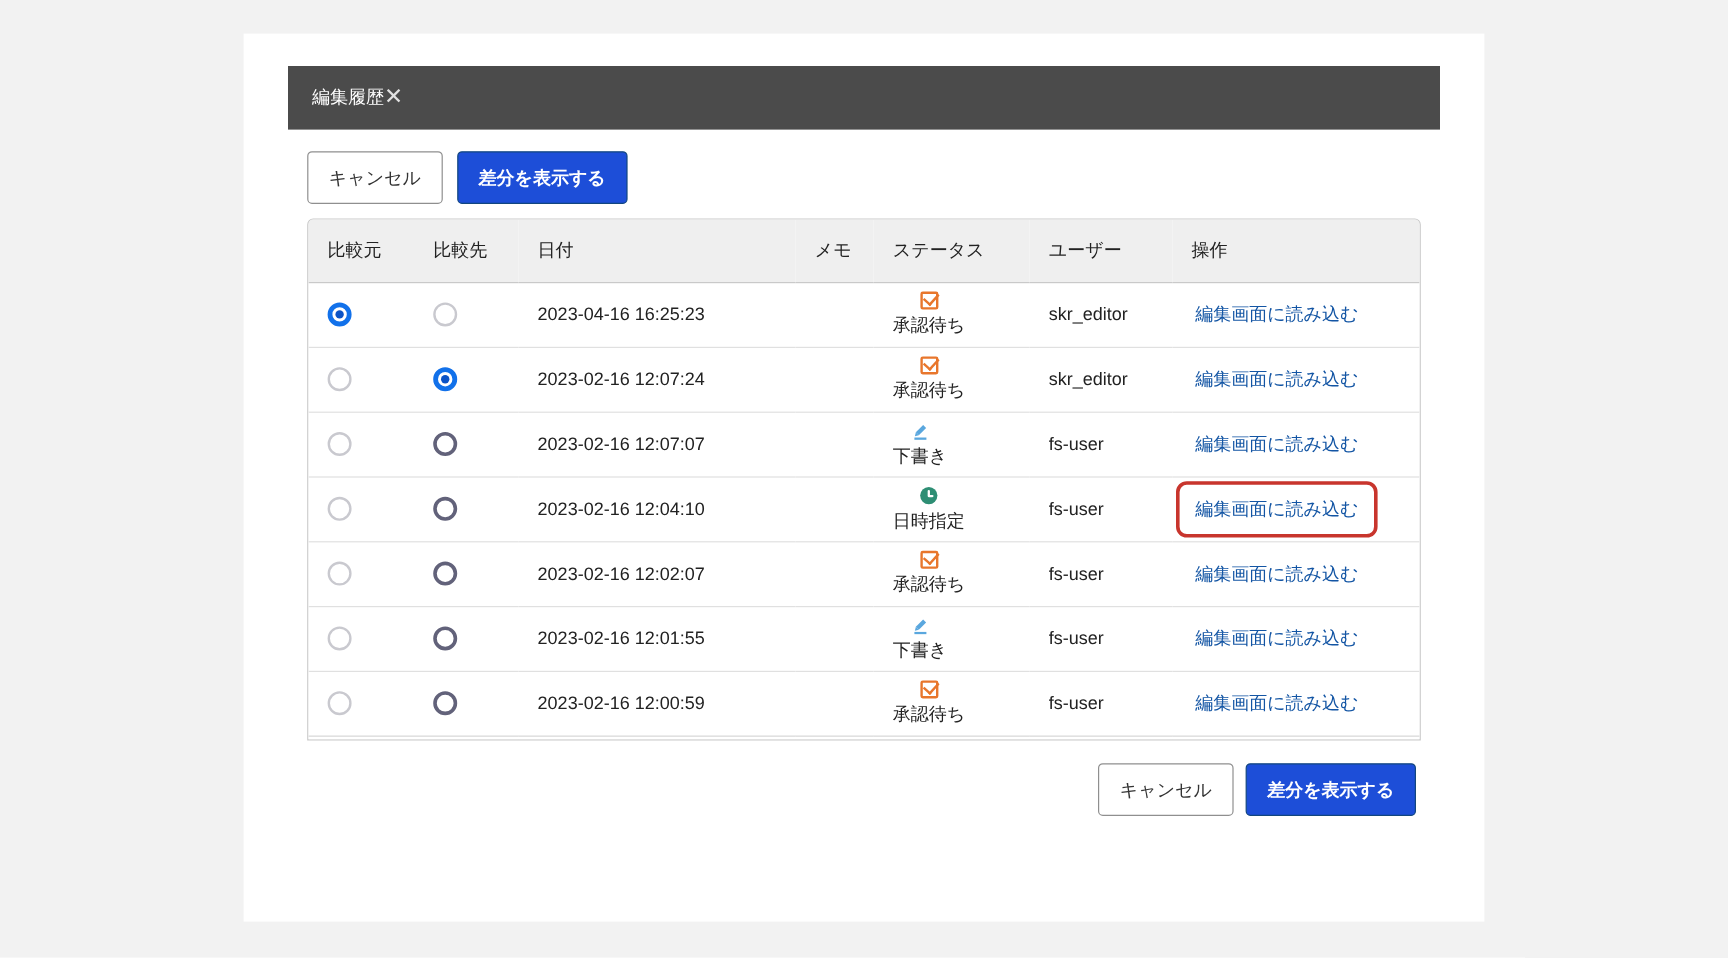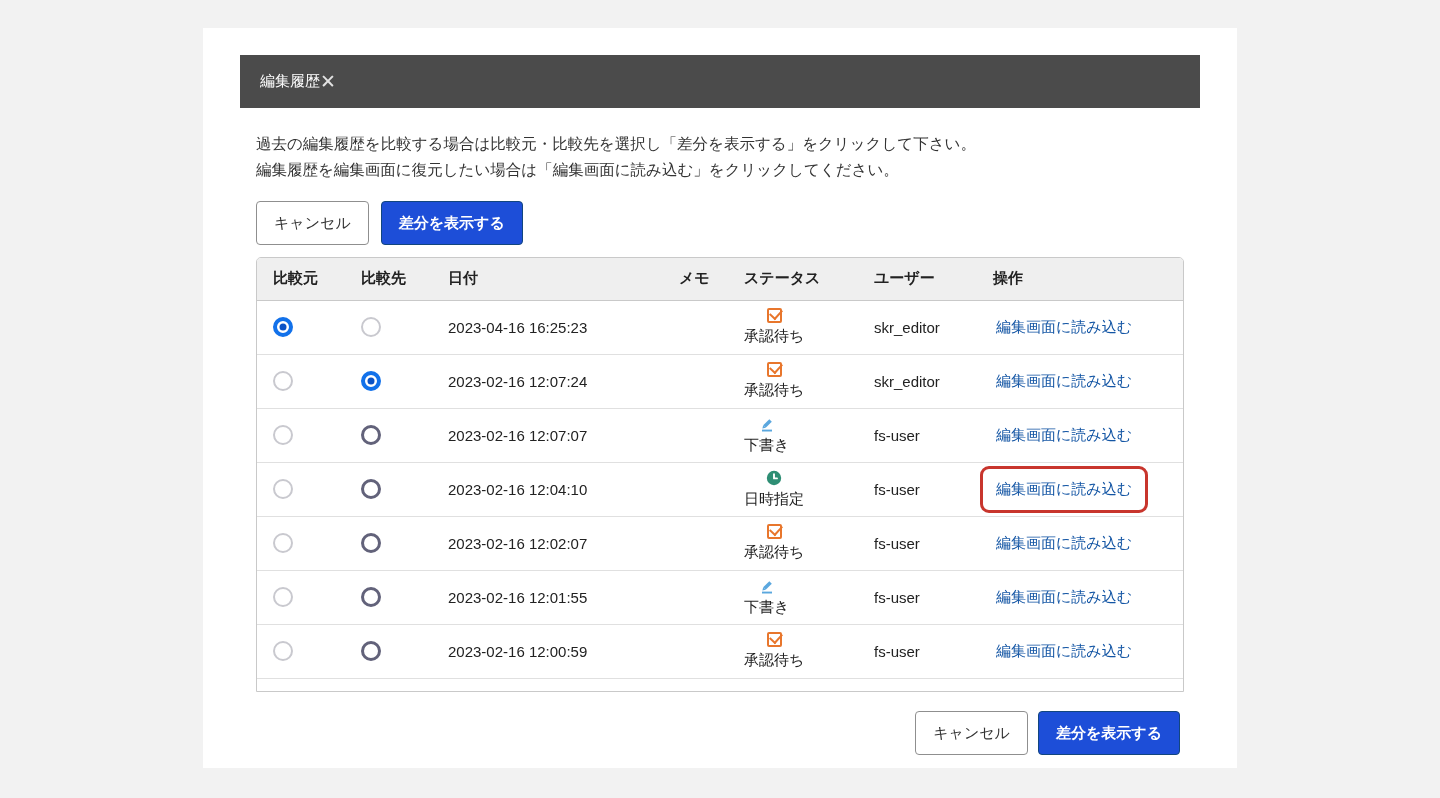--- a/index.html
+++ b/index.html
@@ -45,22 +45,22 @@
     height:435px;
     overflow:hidden;
     border:1px solid #c9c9c9;
     border-radius:5px 5px 0 0;
   }
   table { width:100%; border-collapse:collapse; table-layout:fixed; }
   col.c-from{width:88px} col.c-to{width:87px} col.c-date{width:231px}
   col.c-memo{width:65px} col.c-status{width:130px} col.c-user{width:119px}
   thead th {
     background:#efefef;
-    height:42px; text-align:left; vertical-align:middle;
-    font-size:15px; font-weight:bold; color:#222;
+    height:52px; text-align:left; vertical-align:middle;
+    font-size:15px; font-weight:normal; color:#222;
     padding-left:16px;
     border-bottom:1px solid #c9c9c9;
   }
   tbody td {
     height:54px; vertical-align:middle;
     font-size:15px; color:#222;
     padding-left:16px;
     border-bottom:1px solid #e0e0e0;
     background:#fff;
   }
@@ -115,24 +115,20 @@
 
 <div class="modal">
 
   <div class="modal-header">
     <span class="modal-title">編集履歴</span>
     <span class="close-btn">✕</span>
   </div>
 
   <div class="modal-body">
 
-    <div class="intro">
-      <div>過去の編集履歴を比較する場合は比較元・比較先を選択し「差分を表示する」をクリックして下さい。</div>
-      <div>編集履歴を編集画面に復元したい場合は「編集画面に読み込む」をクリックしてください。</div>
-    </div>
 
     <div class="btn-row-top">
       <button class="btn btn-cancel">キャンセル</button>
       <button class="btn btn-primary">差分を表示する</button>
     </div>
 
     <div class="table-wrap">
       <table>
         <colgroup>
           <col class="c-from">

